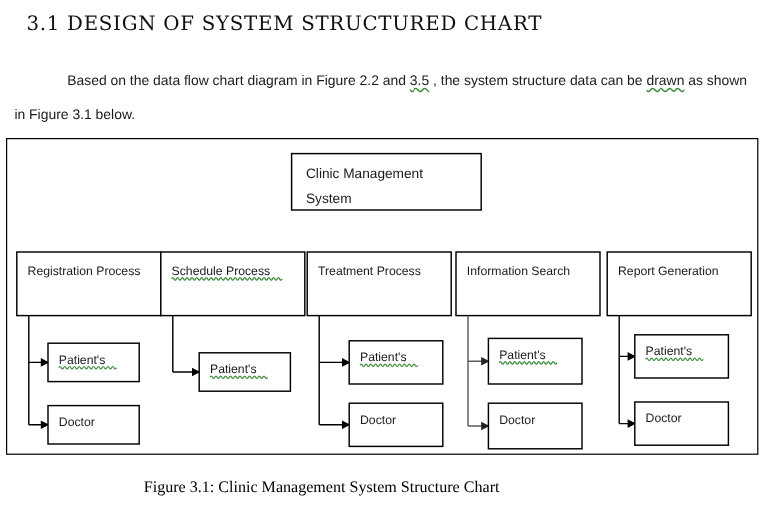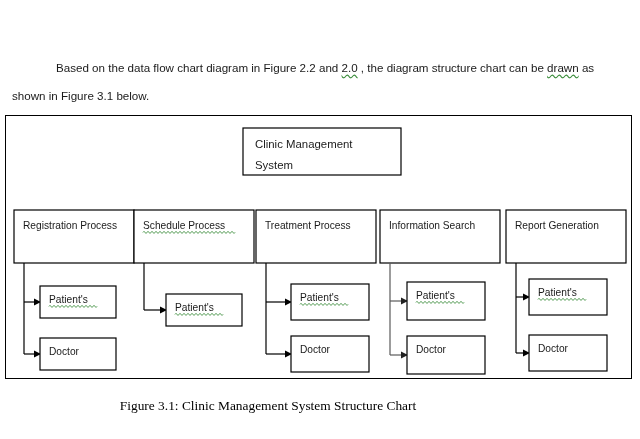--- a/index.html
+++ b/index.html
@@ -101,22 +101,23 @@
     font-family: "Liberation Serif", "DejaVu Serif", serif;
     font-size: 13.4px;
     color: #000000;
   }
 </style>
 </head>
 <body>
 
 <div class="page">
 
-
-  <p class="doc-para"><span class="indent"></span><span>Based on the data flow chart diagram in Figure 2.2 and </span><span class="misspelled">2.0</span><span> , the diagram structure chart can be </span><span class="misspelled">drawn</span><span> as shown in Figure 3.1 below.</span></p>
+  <div class="doc-heading">3.1 DESIGN OF SYSTEM STRUCTURED CHART</div>
+
+  <p class="doc-para"><span class="indent"></span><span>Based on the data flow chart diagram in Figure 2.2 and </span><span class="misspelled">3.5</span><span> , the system structure data can be </span><span class="misspelled">drawn</span><span> as shown in Figure 3.1 below.</span></p>
 
   <div class="figure-frame">
     <svg class="figure-svg" id="structure-chart-svg" width="624" height="275" viewBox="0 0 624 275" xmlns="http://www.w3.org/2000/svg">
         <rect x="237" y="12" width="158" height="47" class="node-rect"></rect>
         <g>
           <text x="249" y="32" class="node-text root">Clinic Management</text>
         </g>
         <g>
           <text x="249" y="53" class="node-text root">System</text>
         </g>

